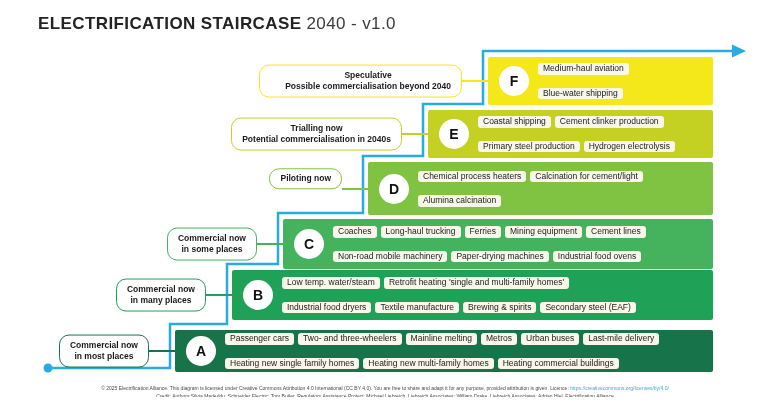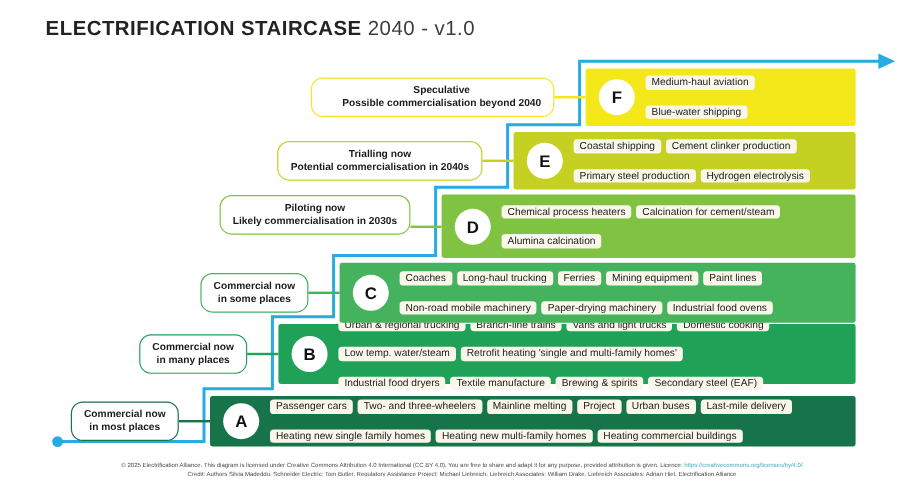--- a/index.html
+++ b/index.html
@@ -50,45 +50,39 @@
   </svg>
 
   <div id="stair-stage">
       <div class="step-block" style="left: 175px; top: 330px; width: 538px; height: 42px; background: rgb(23, 116, 74);">
         <div class="letter-circle">A</div>
         <div class="rows">
           <div class="chip-row">
             <span class="chip">Passenger cars</span>
             <span class="chip">Two- and three-wheelers</span>
             <span class="chip">Mainline melting</span>
-            <span class="chip">Project</span>
+            <span class="chip">Metros</span>
             <span class="chip">Urban buses</span>
             <span class="chip">Last-mile delivery</span>
           </div>
           <div class="chip-row">
             <span class="chip">Heating new single family homes</span>
             <span class="chip">Heating new multi-family homes</span>
             <span class="chip">Heating commercial buildings</span>
           </div>
         </div>
       </div>
       <div class="connector" style="left: 149px; top: 350px; width: 26px; background: rgb(23, 116, 74);"></div>
       <div class="label-box" style="right: 621px; top: 351px; border-color: rgb(23, 116, 74);">
         <div class="label-line">Commercial now</div>
         <div class="label-line">in most places</div>
       </div>
       <div class="step-block" style="left: 232px; top: 270px; width: 481px; height: 50px; background: rgb(31, 161, 88);">
         <div class="letter-circle">B</div>
         <div class="rows">
-          <div class="chip-row">
-            <span class="chip">Urban &amp; regional trucking</span>
-            <span class="chip">Branch-line trains</span>
-            <span class="chip">Vans and light trucks</span>
-            <span class="chip">Domestic cooking</span>
-          </div>
           <div class="chip-row">
             <span class="chip">Low temp. water/steam</span>
             <span class="chip">Retrofit heating 'single and multi-family homes'</span>
           </div>
           <div class="chip-row">
             <span class="chip">Industrial food dryers</span>
             <span class="chip">Textile manufacture</span>
             <span class="chip">Brewing &amp; spirits</span>
             <span class="chip">Secondary steel (EAF)</span>
           </div>
@@ -100,50 +94,49 @@
         <div class="label-line">in many places</div>
       </div>
       <div class="step-block" style="left: 283px; top: 219px; width: 430px; height: 50px; background: rgb(69, 179, 94);">
         <div class="letter-circle">C</div>
         <div class="rows">
           <div class="chip-row">
             <span class="chip">Coaches</span>
             <span class="chip">Long-haul trucking</span>
             <span class="chip">Ferries</span>
             <span class="chip">Mining equipment</span>
-            <span class="chip">Paint lines</span>
+            <span class="chip">Cement lines</span>
           </div>
           <div class="chip-row">
             <span class="chip">Non-road mobile machinery</span>
-            <span class="chip">Paper-drying machinery</span>
+            <span class="chip">Paper-drying machines</span>
             <span class="chip">Industrial food ovens</span>
           </div>
         </div>
       </div>
       <div class="connector" style="left: 257px; top: 243px; width: 26px; background: rgb(69, 179, 94);"></div>
       <div class="label-box" style="right: 513px; top: 244px; border-color: rgb(69, 179, 94);">
         <div class="label-line">Commercial now</div>
         <div class="label-line">in some places</div>
       </div>
       <div class="step-block" style="left: 368px; top: 162px; width: 345px; height: 53px; background: rgb(128, 195, 66);">
         <div class="letter-circle">D</div>
         <div class="rows">
           <div class="chip-row">
             <span class="chip">Chemical process heaters</span>
-            <span class="chip">Calcination for cement/steam</span>
+            <span class="chip">Calcination for cement/light</span>
           </div>
           <div class="chip-row">
             <span class="chip">Alumina calcination</span>
           </div>
         </div>
       </div>
       <div class="connector" style="left: 342px; top: 187.5px; width: 26px; background: rgb(128, 195, 66);"></div>
       <div class="label-box" style="right: 428px; top: 179px; border-color: rgb(128, 195, 66);">
         <div class="label-line">Piloting now</div>
-        <div class="label-line">Likely commercialisation in 2030s</div>
       </div>
       <div class="step-block" style="left: 428px; top: 110px; width: 285px; height: 48px; background: rgb(196, 209, 34);">
         <div class="letter-circle">E</div>
         <div class="rows">
           <div class="chip-row">
             <span class="chip">Coastal shipping</span>
             <span class="chip">Cement clinker production</span>
           </div>
           <div class="chip-row">
             <span class="chip">Primary steel production</span>

